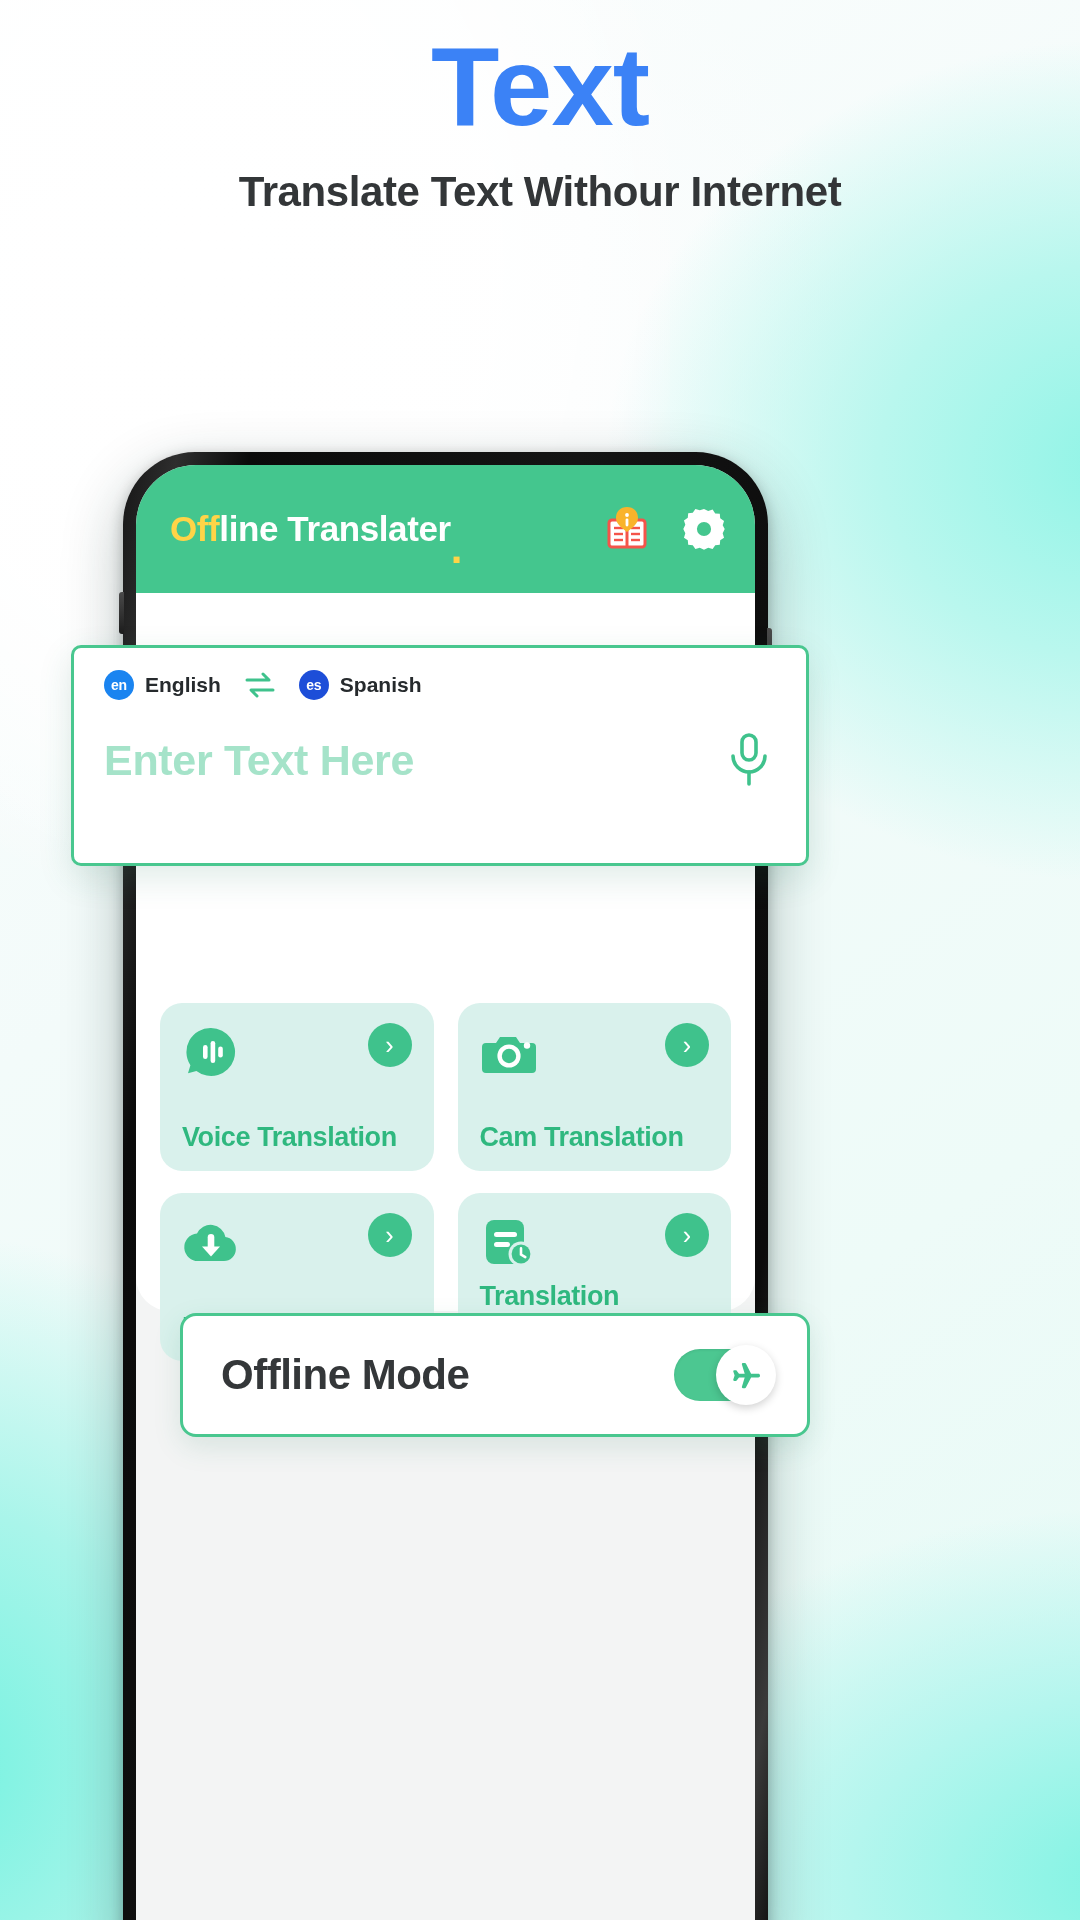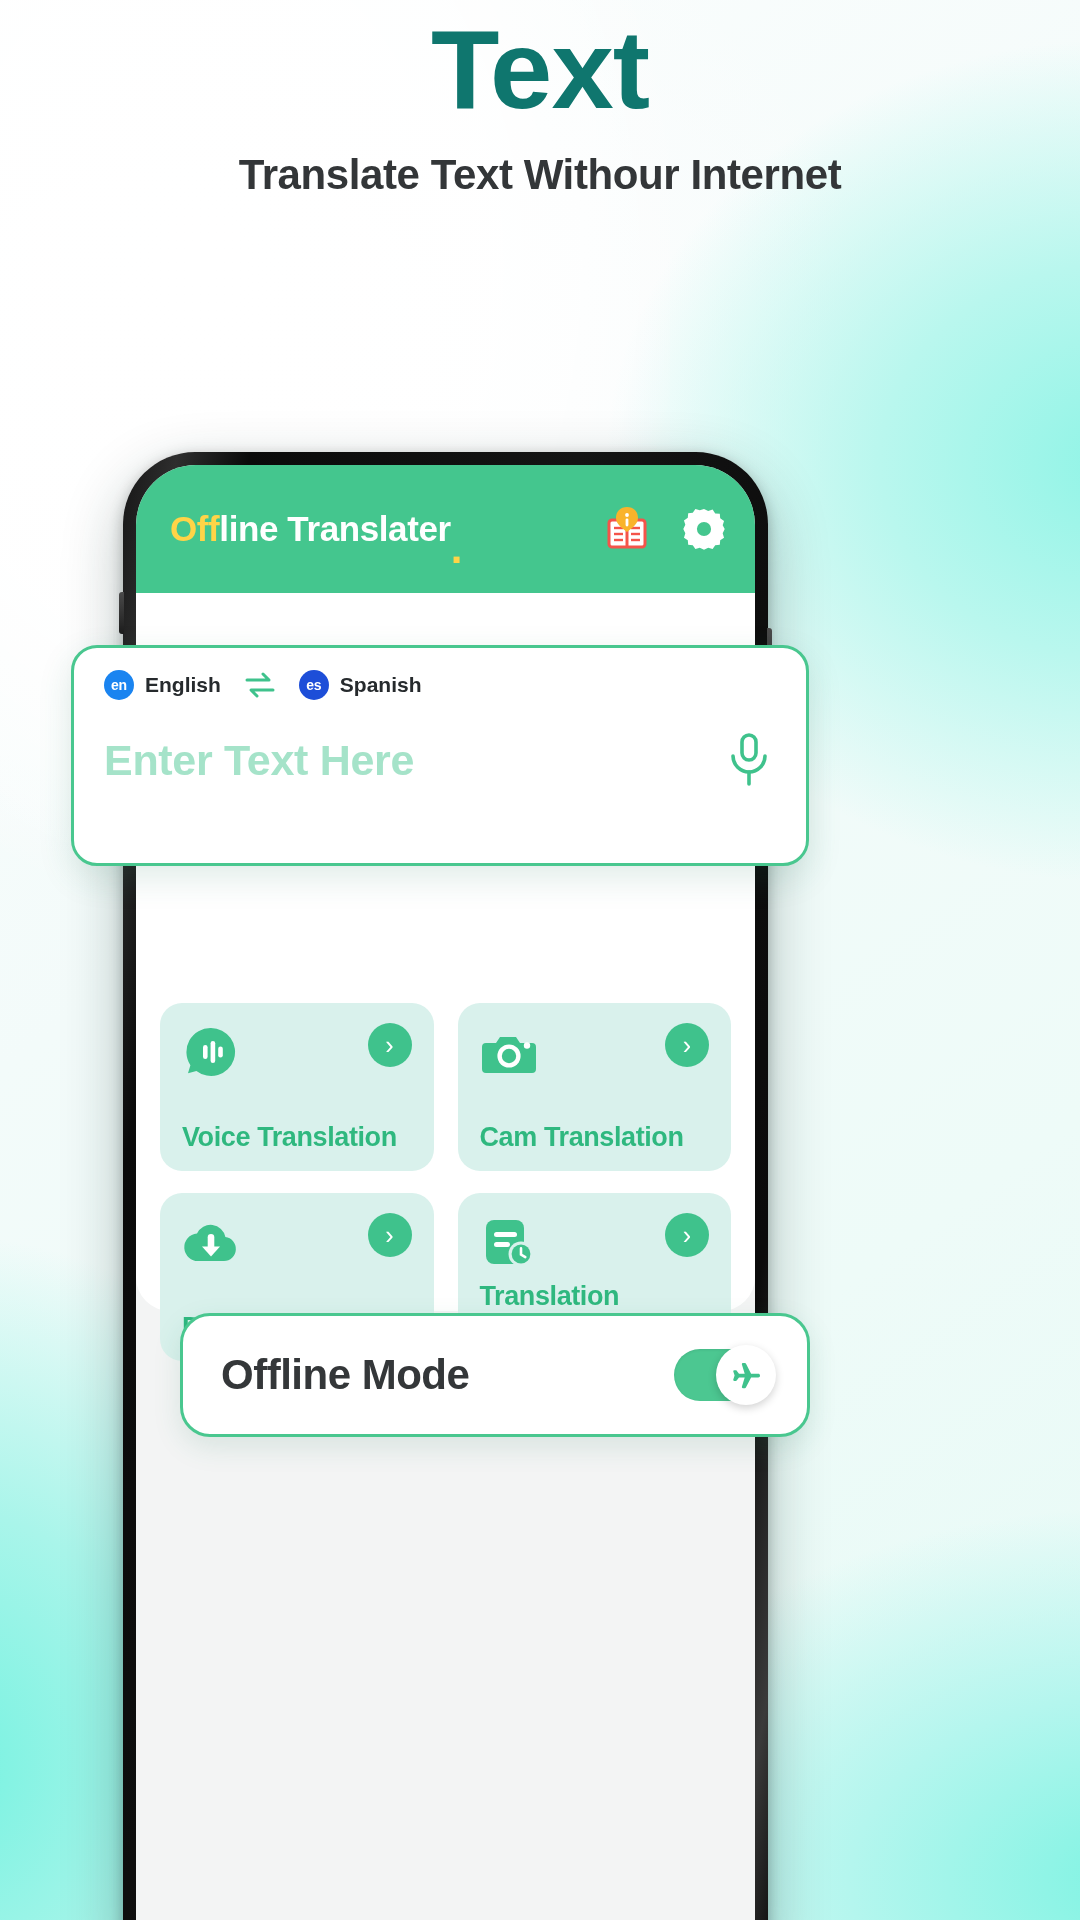--- a/index.html
+++ b/index.html
@@ -31,23 +31,23 @@
   
   .hero {
     position: absolute; left: 0; top: 0; width: 1080px;
     text-align: center;
     z-index: 6;
   }
   .hero-title {
     font-size: 112px;
     line-height: 0.97;
     font-weight: 700;
-    color: #0f766e;
+    color: #3b82f6;
     letter-spacing: -1px;
-    padding-top: 16px;
+    padding-top: 33px;
   }
   .hero-title .l2 { display: block; font-size: 116px; }
   .hero-sub {
     margin-top: 26px;
     font-size: 42px;
     font-weight: 700;
     color: #333638;
     letter-spacing: -0.4px;
   }
 
@@ -109,21 +109,21 @@
     border-radius: 0 0 34px 34px;
   }
 
   
   .search-card {
     position: absolute;
     left: 71px; top: 645px;
     width: 738px; height: 221px;
     background: #ffffff;
     border: 3px solid #49c78f;
-    border-radius: 26px;
+    border-radius: 10px;
     box-shadow: 0 12px 34px rgba(35,120,95,0.14);
     z-index: 9;
     padding: 22px 30px;
   }
   .lang-row { display: flex; align-items: center; gap: 22px; }
   .lang { display: flex; align-items: center; gap: 11px; }
   .lang-badge {
     width: 30px; height: 30px; border-radius: 50%;
     color: #fff; font-size: 14px; font-weight: 700;
     display: flex; align-items: center; justify-content: center;
@@ -170,21 +170,21 @@
     letter-spacing: -0.4px;
   }
 
   
   .offline-bar {
     position: absolute;
     left: 180px; top: 1313px;
     width: 630px; height: 124px;
     background: #ffffff;
     border: 3px solid #49c78f;
-    border-radius: 30px;
+    border-radius: 16px;
     box-shadow: 0 10px 28px rgba(35,120,95,0.13);
     display: flex; align-items: center;
     padding: 0 34px 0 38px;
     z-index: 9;
   }
   .offline-label { font-size: 42px; font-weight: 700; color: #343739; letter-spacing: -0.5px; }
   .switch {
     margin-left: auto;
     width: 99px; height: 52px; border-radius: 30px;
     background: #4cc791;

